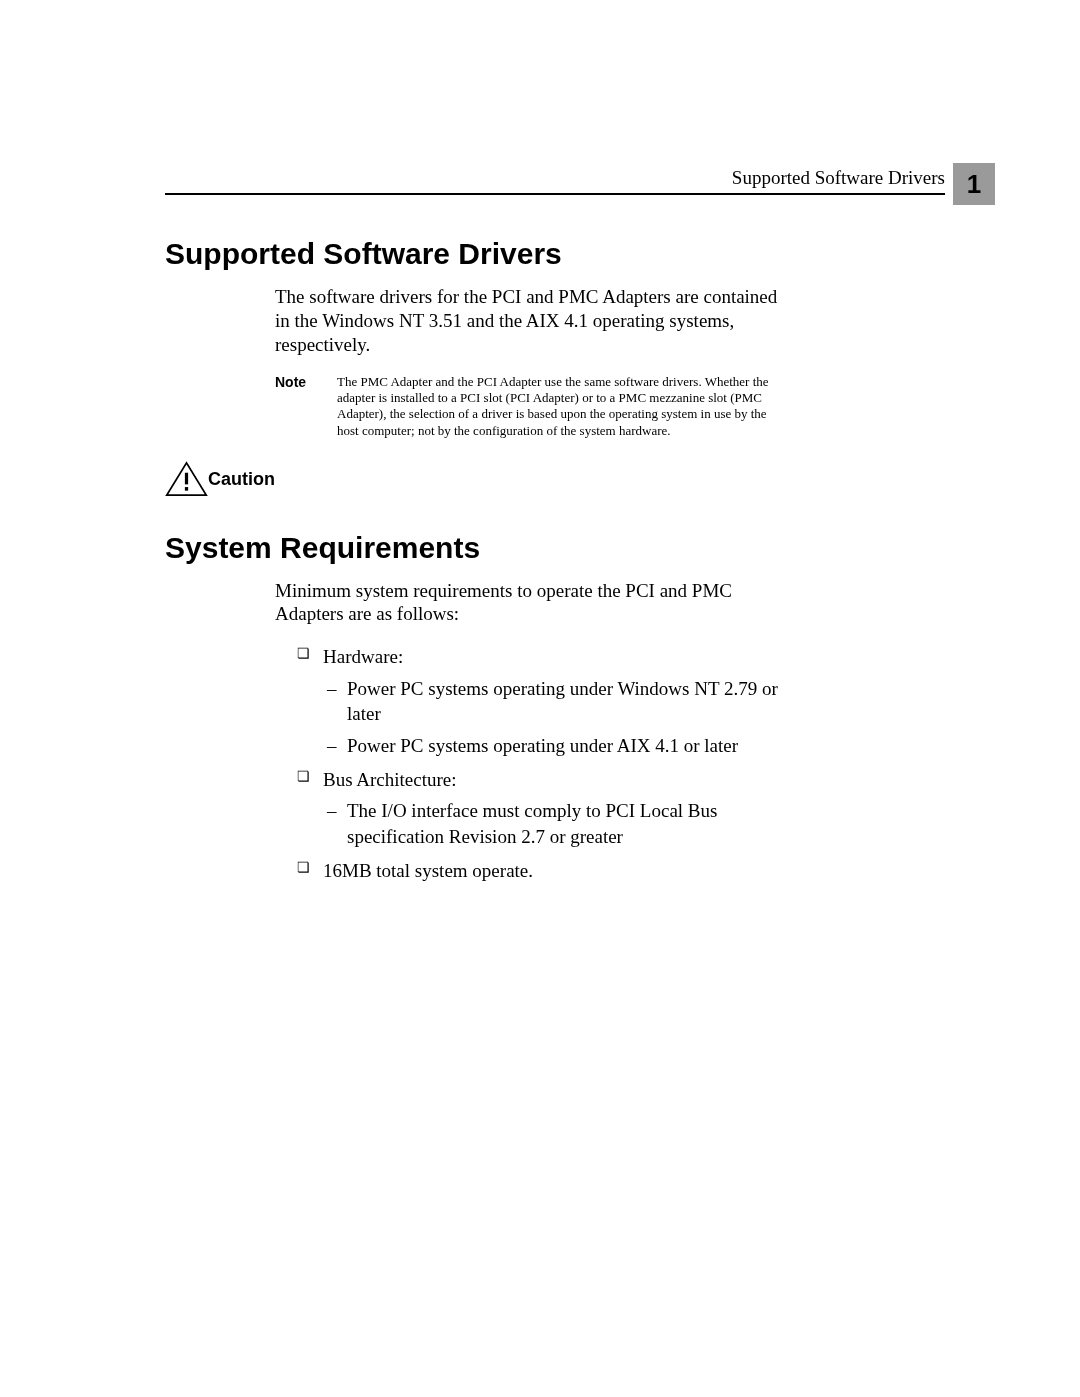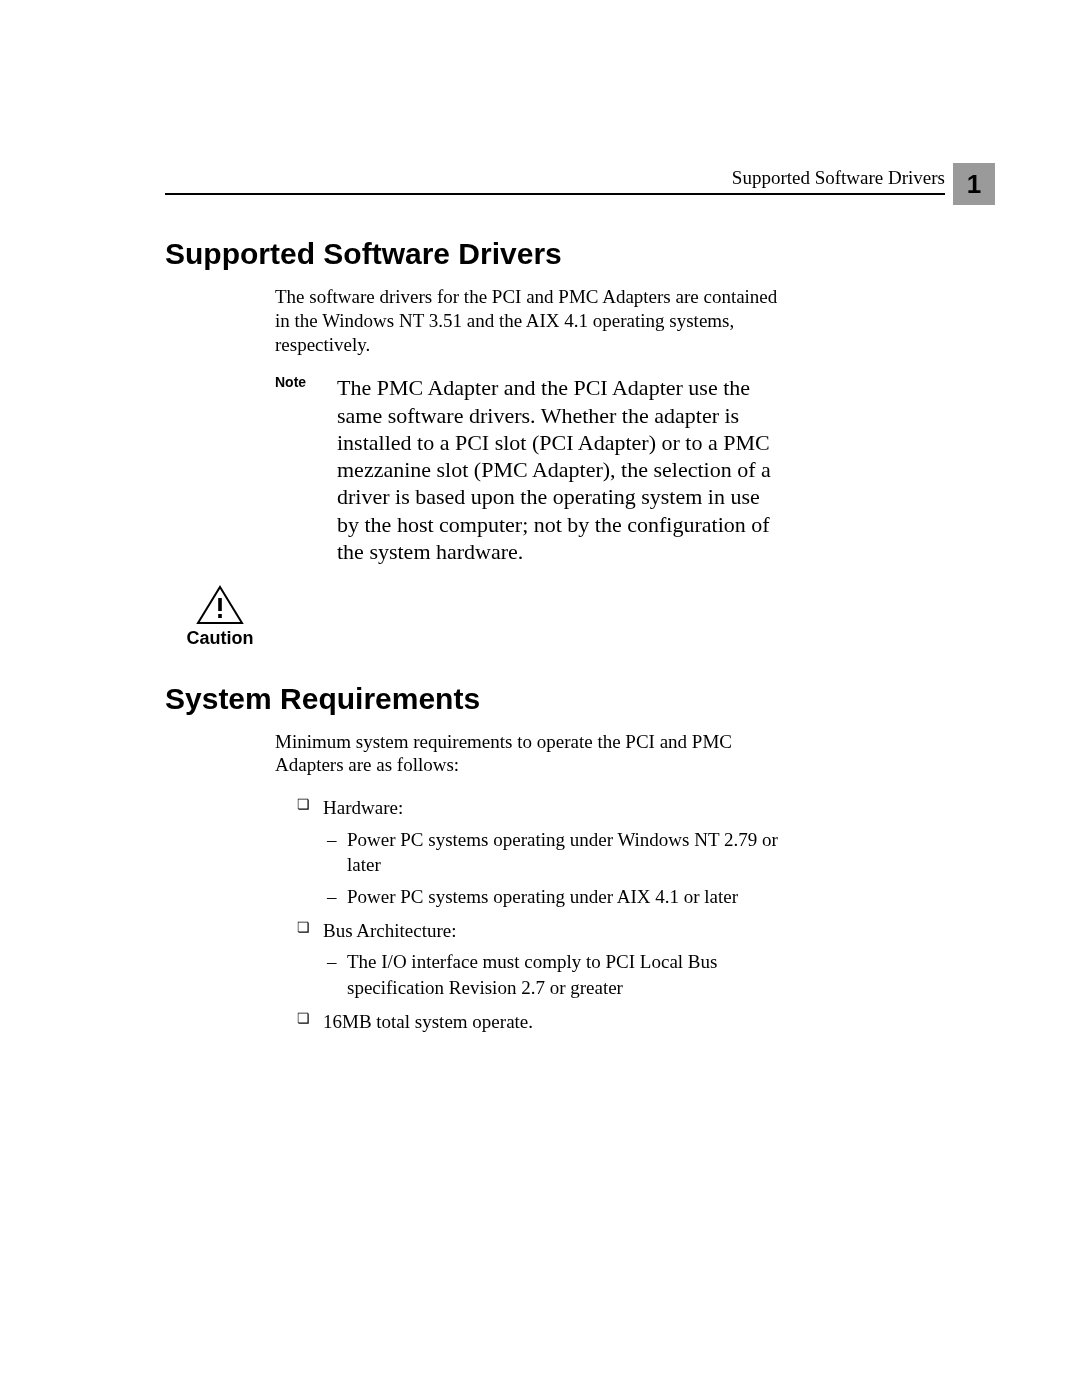--- a/index.html
+++ b/index.html
@@ -66,34 +66,33 @@
   }
   .note-label {
     font-family: Arial, Helvetica, sans-serif;
     font-weight: 700;
     width: 62px;
     flex-shrink: 0;
     font-size: 14px;
   }
   .note-text {
     flex: 1;
-    font-size: 22px;
+    font-size: 13px;
     line-height: 1.24;
   }
   .caution-row {
     display: flex;
     align-items: flex-start;
     margin-left: -110px;
     margin-bottom: 32px;
   }
   .caution-left {
     width: 110px;
     flex-shrink: 0;
     display: flex;
-    flex-direction: column;
     align-items: center;
     padding-top: 2px;
   }
   .caution-icon-svg {
     width: 48px;
     height: 40px;
   }
   .caution-label {
     font-family: Arial, Helvetica, sans-serif;
     font-weight: 700;

